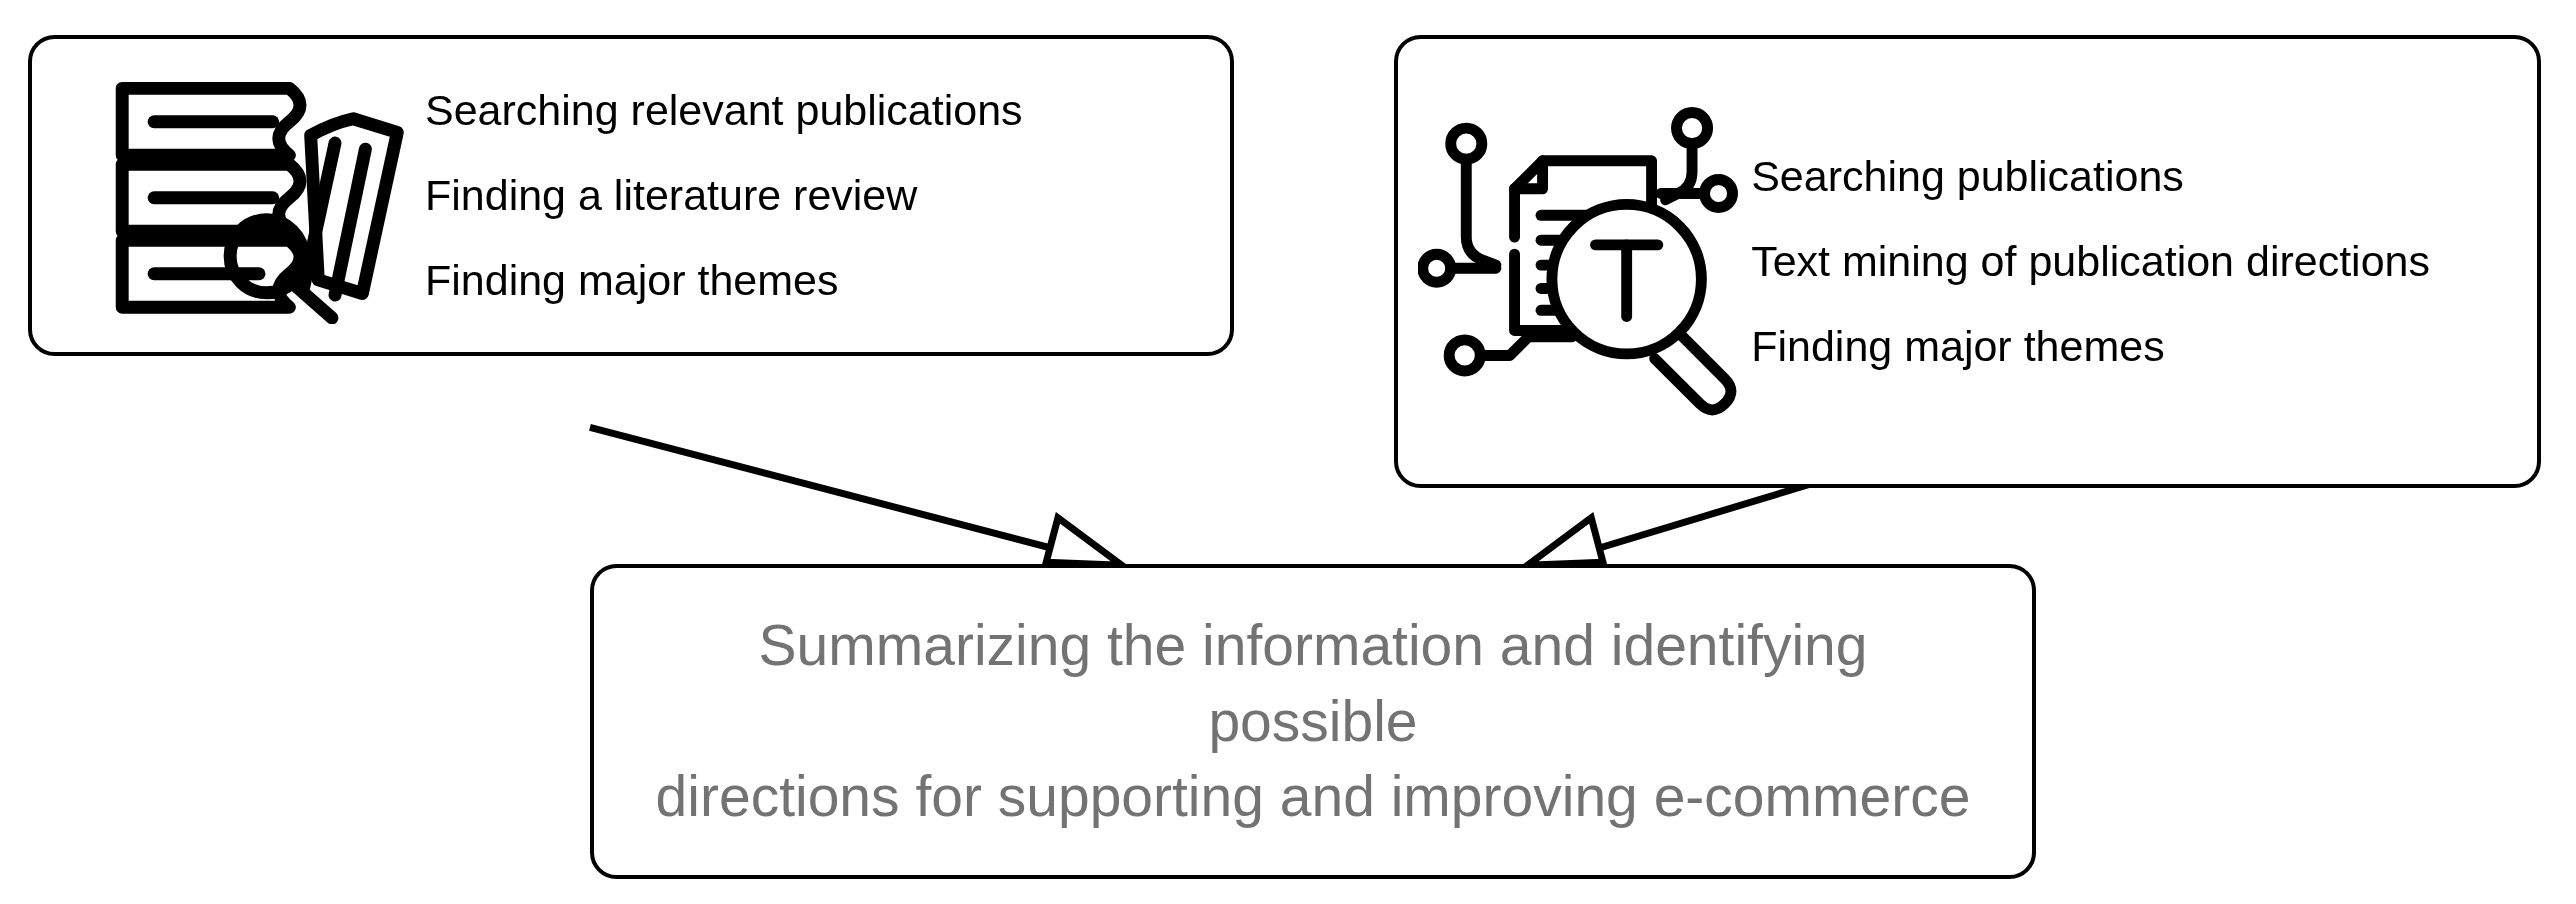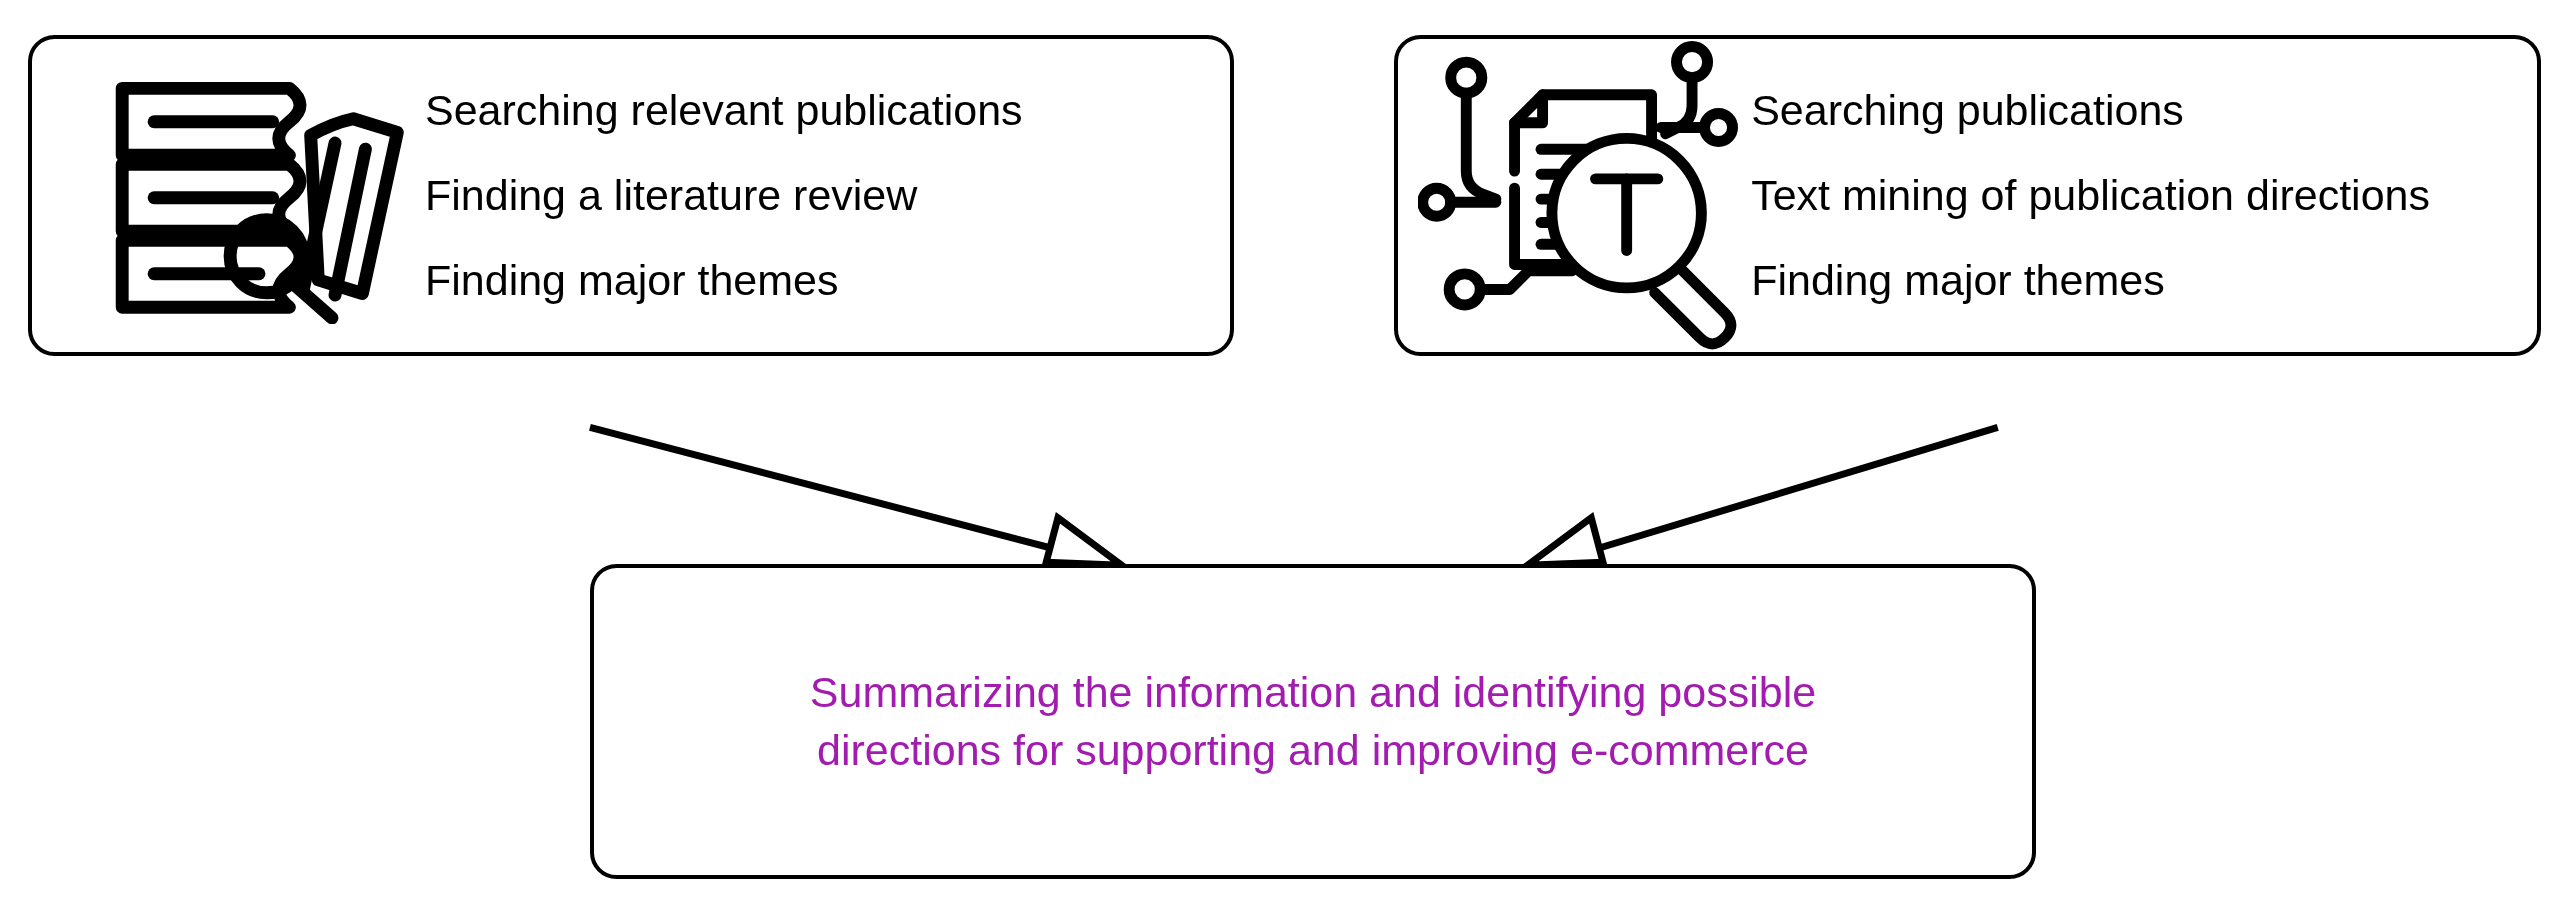--- a/index.html
+++ b/index.html
@@ -34,21 +34,21 @@
   #node-lit-review {
     left: 28px;
     top: 35px;
     width: 1206px;
     height: 321px;
   }
   #node-text-mining {
     left: 1394px;
     top: 35px;
     width: 1147px;
-    height: 321px;
+    height: 453px;
   }
   .node-inner {
     position: absolute;
     left: 0;
     top: 0;
     width: 100%;
     height: 100%;
     display: flex;
     align-items: center;
   }
@@ -89,23 +89,23 @@
     top: 564px;
     width: 1446px;
     height: 315px;
     display: flex;
     align-items: center;
     justify-content: center;
   }
   #node-summary .summary-text {
     width: 100%;
     text-align: center;
-    font-size: 43px;
+    font-size: 57px;
     line-height: 1.33;
-    color: #a21caf;
+    color: #737373;
     padding: 0 55px;
     box-sizing: border-box;
   }
   .summary-line { display: block; }
 </style>
 </head>
 <body>
 
 <div id="stage">
 

